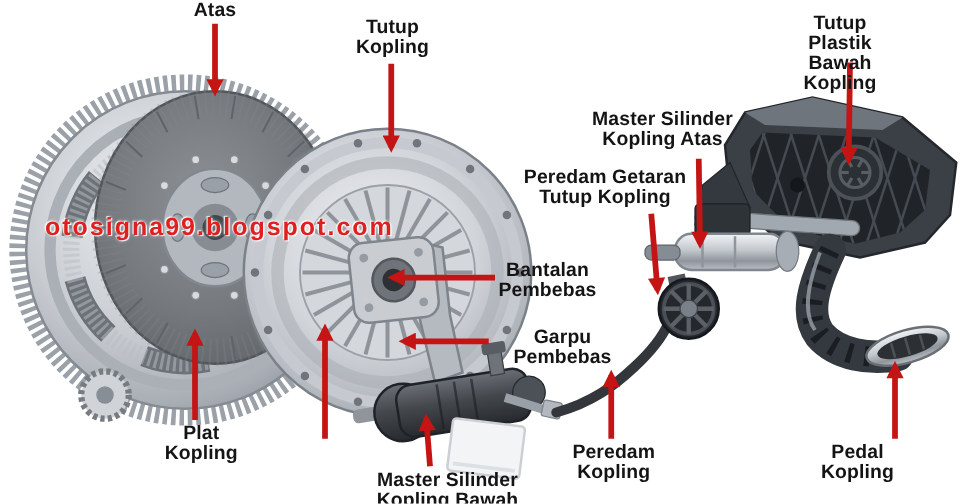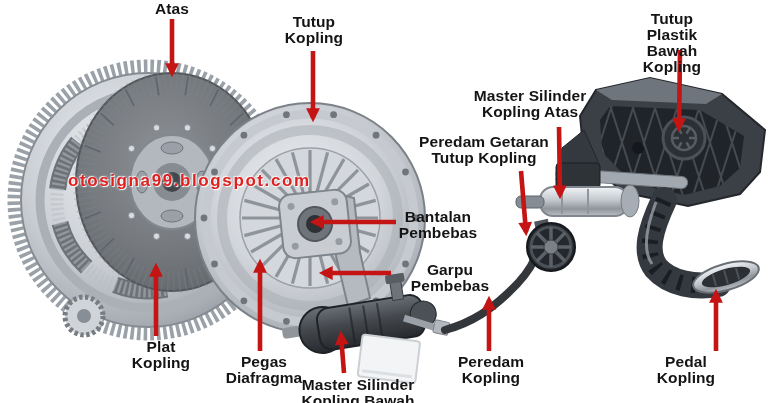--- a/index.html
+++ b/index.html
@@ -9,24 +9,23 @@
   }
   .stage svg{position:absolute;left:0;top:0;}
   .label{
     position:absolute;transform:translateX(-50%);
     font-weight:700;font-size:15.5px;line-height:16px;
     color:var(--label,#141414);white-space:pre-line;text-align:center;
     letter-spacing:0.1px;
   }
   .watermark{
     position:absolute;left:36px;top:171px;
-    font-weight:700;font-size:17px;letter-spacing:1.6px;
+    font-weight:700;font-size:20px;letter-spacing:1.6px;
     color:var(--wm,#e01f1f);
     text-shadow:0 0 3px #ffffff,1px 1px 0 rgba(255,255,255,.85),-1px -1px 0 rgba(255,255,255,.7);
-    margin-left:32px;
   }
   #arrows line{stroke:var(--arrow,#c41414);stroke-width:4.6;}
   #arrowhead-path{fill:var(--arrow,#c41414);}
 </style>
 </head>
 <body style="background: rgb(255, 255, 255);">
 
 <div class="stage">
 
   <svg width="768" height="403" viewBox="0 0 768 403">
@@ -321,21 +320,19 @@
   <div class="label" style="left:530px;top:88px">Master Silinder
 Kopling Atas</div>
   <div class="label" style="left:484px;top:134px">Peredam Getaran
 Tutup Kopling</div>
   <div class="label" style="left:438px;top:209px">Bantalan
 Pembebas</div>
   <div class="label" style="left:450px;top:262px">Garpu
 Pembebas</div>
   <div class="label" style="left:161px;top:339px">Plat
 Kopling</div>
-  <div class="label" style="left:264px;top:354px">Pegas
-Diafragma</div>
   <div class="label" style="left:358px;top:377px">Master Silinder
 Kopling Bawah</div>
   <div class="label" style="left:491px;top:354px">Peredam
 Kopling</div>
   <div class="label" style="left:686px;top:354px">Pedal
 Kopling</div>
 </div>
 
 </body></html>

